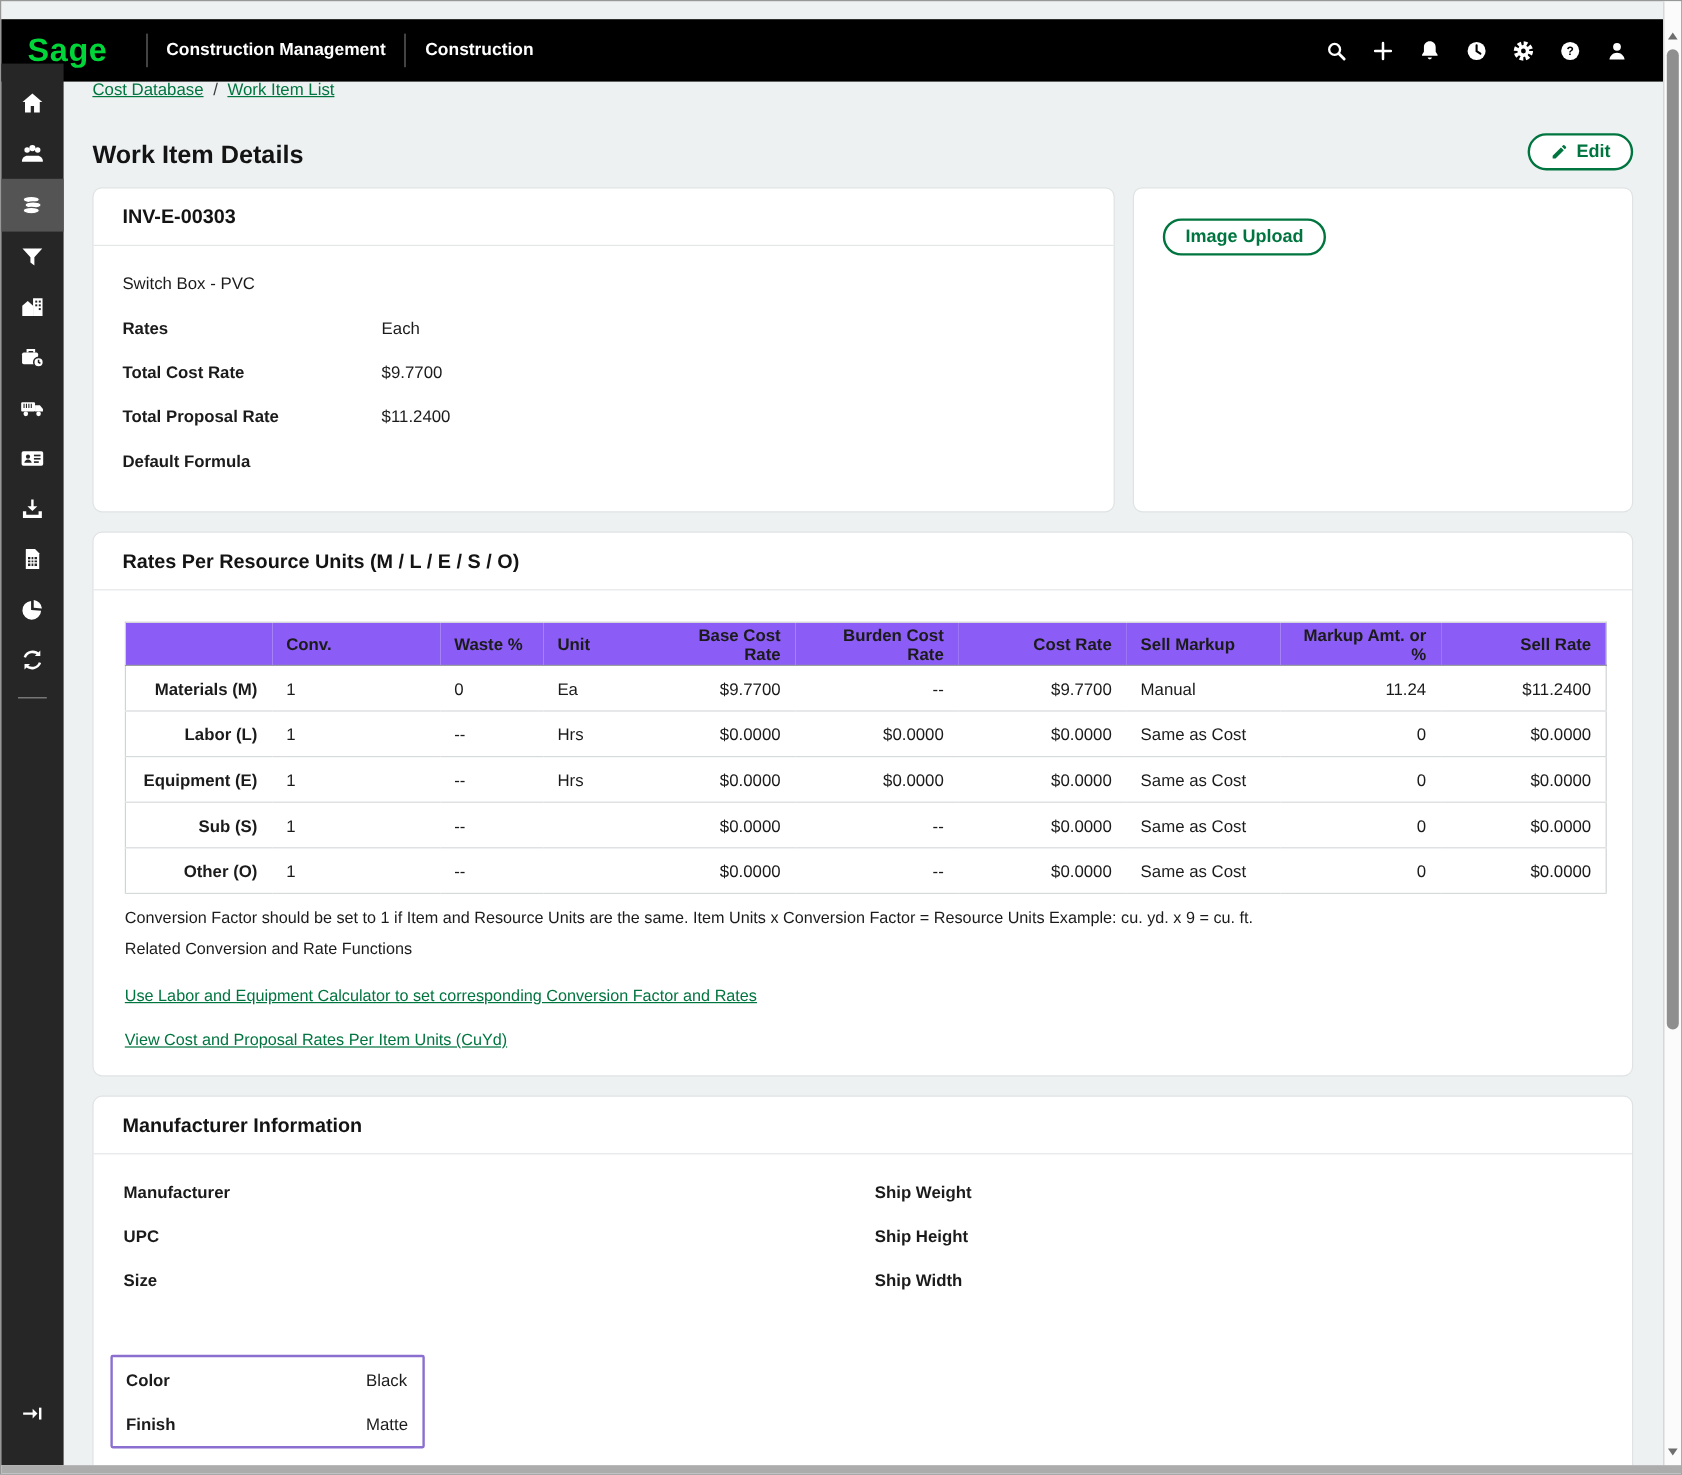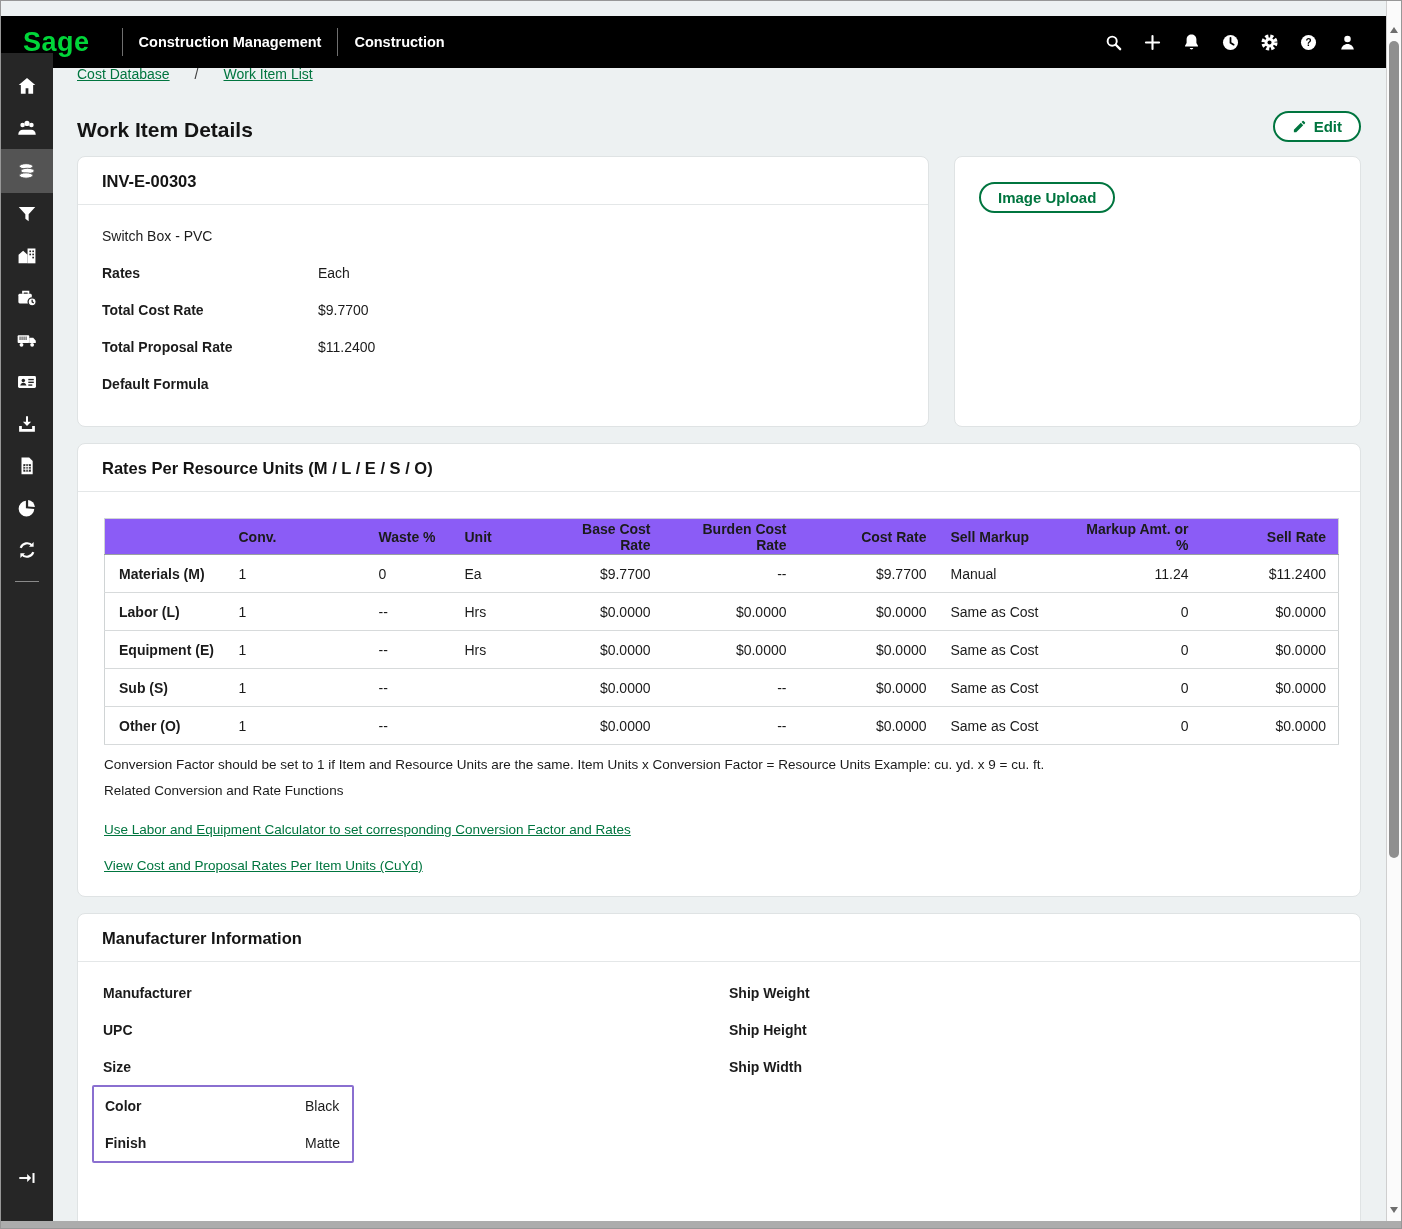--- a/index.html
+++ b/index.html
@@ -31,62 +31,62 @@
   .sb-divider{ width:24px; border-top:1px solid #8a8a8a; margin-top:10px; }
   .sb-bottom{ margin-top:auto; margin-bottom:22px; }
   
   .scrollcol{ position:absolute; top:0; right:0; width:15px; bottom:7px; background:#fbfbfb; border-left:1px solid #cfcfcf; z-index:4; }
   .scroll-thumb{ position:absolute; top:40px; left:2px; width:10px; height:817px; background:#8f8f8f; border-radius:5px; }
   .tri-up{ position:absolute; top:26px; left:3px; width:0; height:0; border-left:4.5px solid transparent; border-right:4.5px solid transparent; border-bottom:6px solid #6e6e6e; }
   .tri-down{ position:absolute; bottom:8px; left:3px; width:0; height:0; border-left:4.5px solid transparent; border-right:4.5px solid transparent; border-top:6px solid #6e6e6e; }
   .bottomstrip{ position:absolute; left:0; right:0; bottom:0; height:7px; background:#acacac; z-index:5; }
   
   .content{ position:absolute; top:52px; left:52px; right:15px; bottom:7px; background:#edf1f2; padding:13px 25px 0 24px; overflow:hidden; }
-  .breadcrumb{ font-size:14px; display:flex; align-items:center; gap:25px; }
+  .breadcrumb{ font-size:14px; display:flex; align-items:center; gap:8px; }
   .breadcrumb a{ color:#00753F; text-decoration:underline; cursor:pointer; }
   .crumb-sep{ color:#3c3c3c; }
   .titlerow{ display:flex; align-items:flex-end; justify-content:space-between; margin-top:24px; height:36px; }
   .pagetitle{ font-size:21px; font-weight:700; color:#141414; }
   .btn-pill{
     display:inline-flex; align-items:center; gap:7px; height:31px; padding:0 17px;
     border:2px solid #00753F; border-radius:16px; background:#fff; color:#00753F;
     font-size:15px; font-weight:700; cursor:pointer; font-family:"Liberation Sans", sans-serif;
   }
   .btn-pill svg{ width:15px; height:15px; }
   
   .card{ background:#fff; border:1px solid #dfe3e4; border-radius:8px; }
   .card-head{ padding:15px 24px 13px; font-size:16.5px; font-weight:700; border-bottom:1px solid #e4e7e8; color:#141414; }
-  .row1{ display:flex; gap:25px; margin-top:14px; }
+  .row1{ display:flex; gap:15px; margin-top:14px; }
   .card-item{ width:852px; height:271px; }
   .card-image{ flex:1; height:271px; padding:0; }
   .card-image-body{ padding:25px 24px; }
   .card-item-body{ padding:12px 24px 0; }
   .desc-row{ height:37px; display:flex; align-items:center; font-size:14px; }
   .fld-row{ height:37px; display:flex; align-items:center; }
   .fld-label{ width:216px; font-weight:700; font-size:14px; }
   .fld-value{ font-size:14px; }
   
   .card-rates{ margin-top:16px; height:454px; }
   .rates-body{ padding:26px 26px 0; }
   table.rates{ border-collapse:collapse; width:100%; border:1px solid #d0d4d5; font-size:14px; table-layout:fixed; }
   table.rates th{ background:#8b5cf6; font-weight:700; height:36px; padding:0 12px; border-bottom:1px solid #9aa0a2; }
   table.rates td{ height:38px; padding:0 12px; border-bottom:1px solid #d7dadb; background:#fff; }
-  td.rowlabel{ font-weight:700; padding-left:14px !important; }
+  td.rowlabel{ font-weight:700; padding-left:14px !important;text-align:right; }
   .al{ text-align:left; } .ar{ text-align:right; }
   .rates-note{ font-size:13.5px; margin-top:12px; }
   .rates-related{ font-size:13.5px; margin-top:11px; }
   .rates-link{ display:inline-block; color:#00753F; text-decoration:underline; font-size:13.5px; cursor:pointer; }
   .link1{ margin-top:24px; } .link2{ margin-top:20px; }
   
   .card-manu{ margin-top:16px; height:321px; }
   .manu-body{ display:grid; grid-template-columns:626px 1fr; padding:12px 24px 0 25px; }
   .m-row{ height:37px; display:flex; align-items:center; }
   .m-label{ width:200px; font-weight:700; font-size:14px; }
   .m-value{ font-size:14px; }
-  .hl-box{ border:2px solid #8A6FD0; margin-left:-11px; padding:0 0 0 11px; width:262px; border-radius:2px; }
+  .hl-box{ border:2px solid #8A6FD0; margin-left:-11px; padding:0 0 0 11px; width:262px; border-radius:2px;margin-top:44px; }
 </style>
 </head>
 <body>
 
 <div class="screen">
 
   <div class="topbar">
     <span class="logo">Sage</span>
     <span class="tb-divider"></span>
     <span class="tb-title">Construction Management</span>

